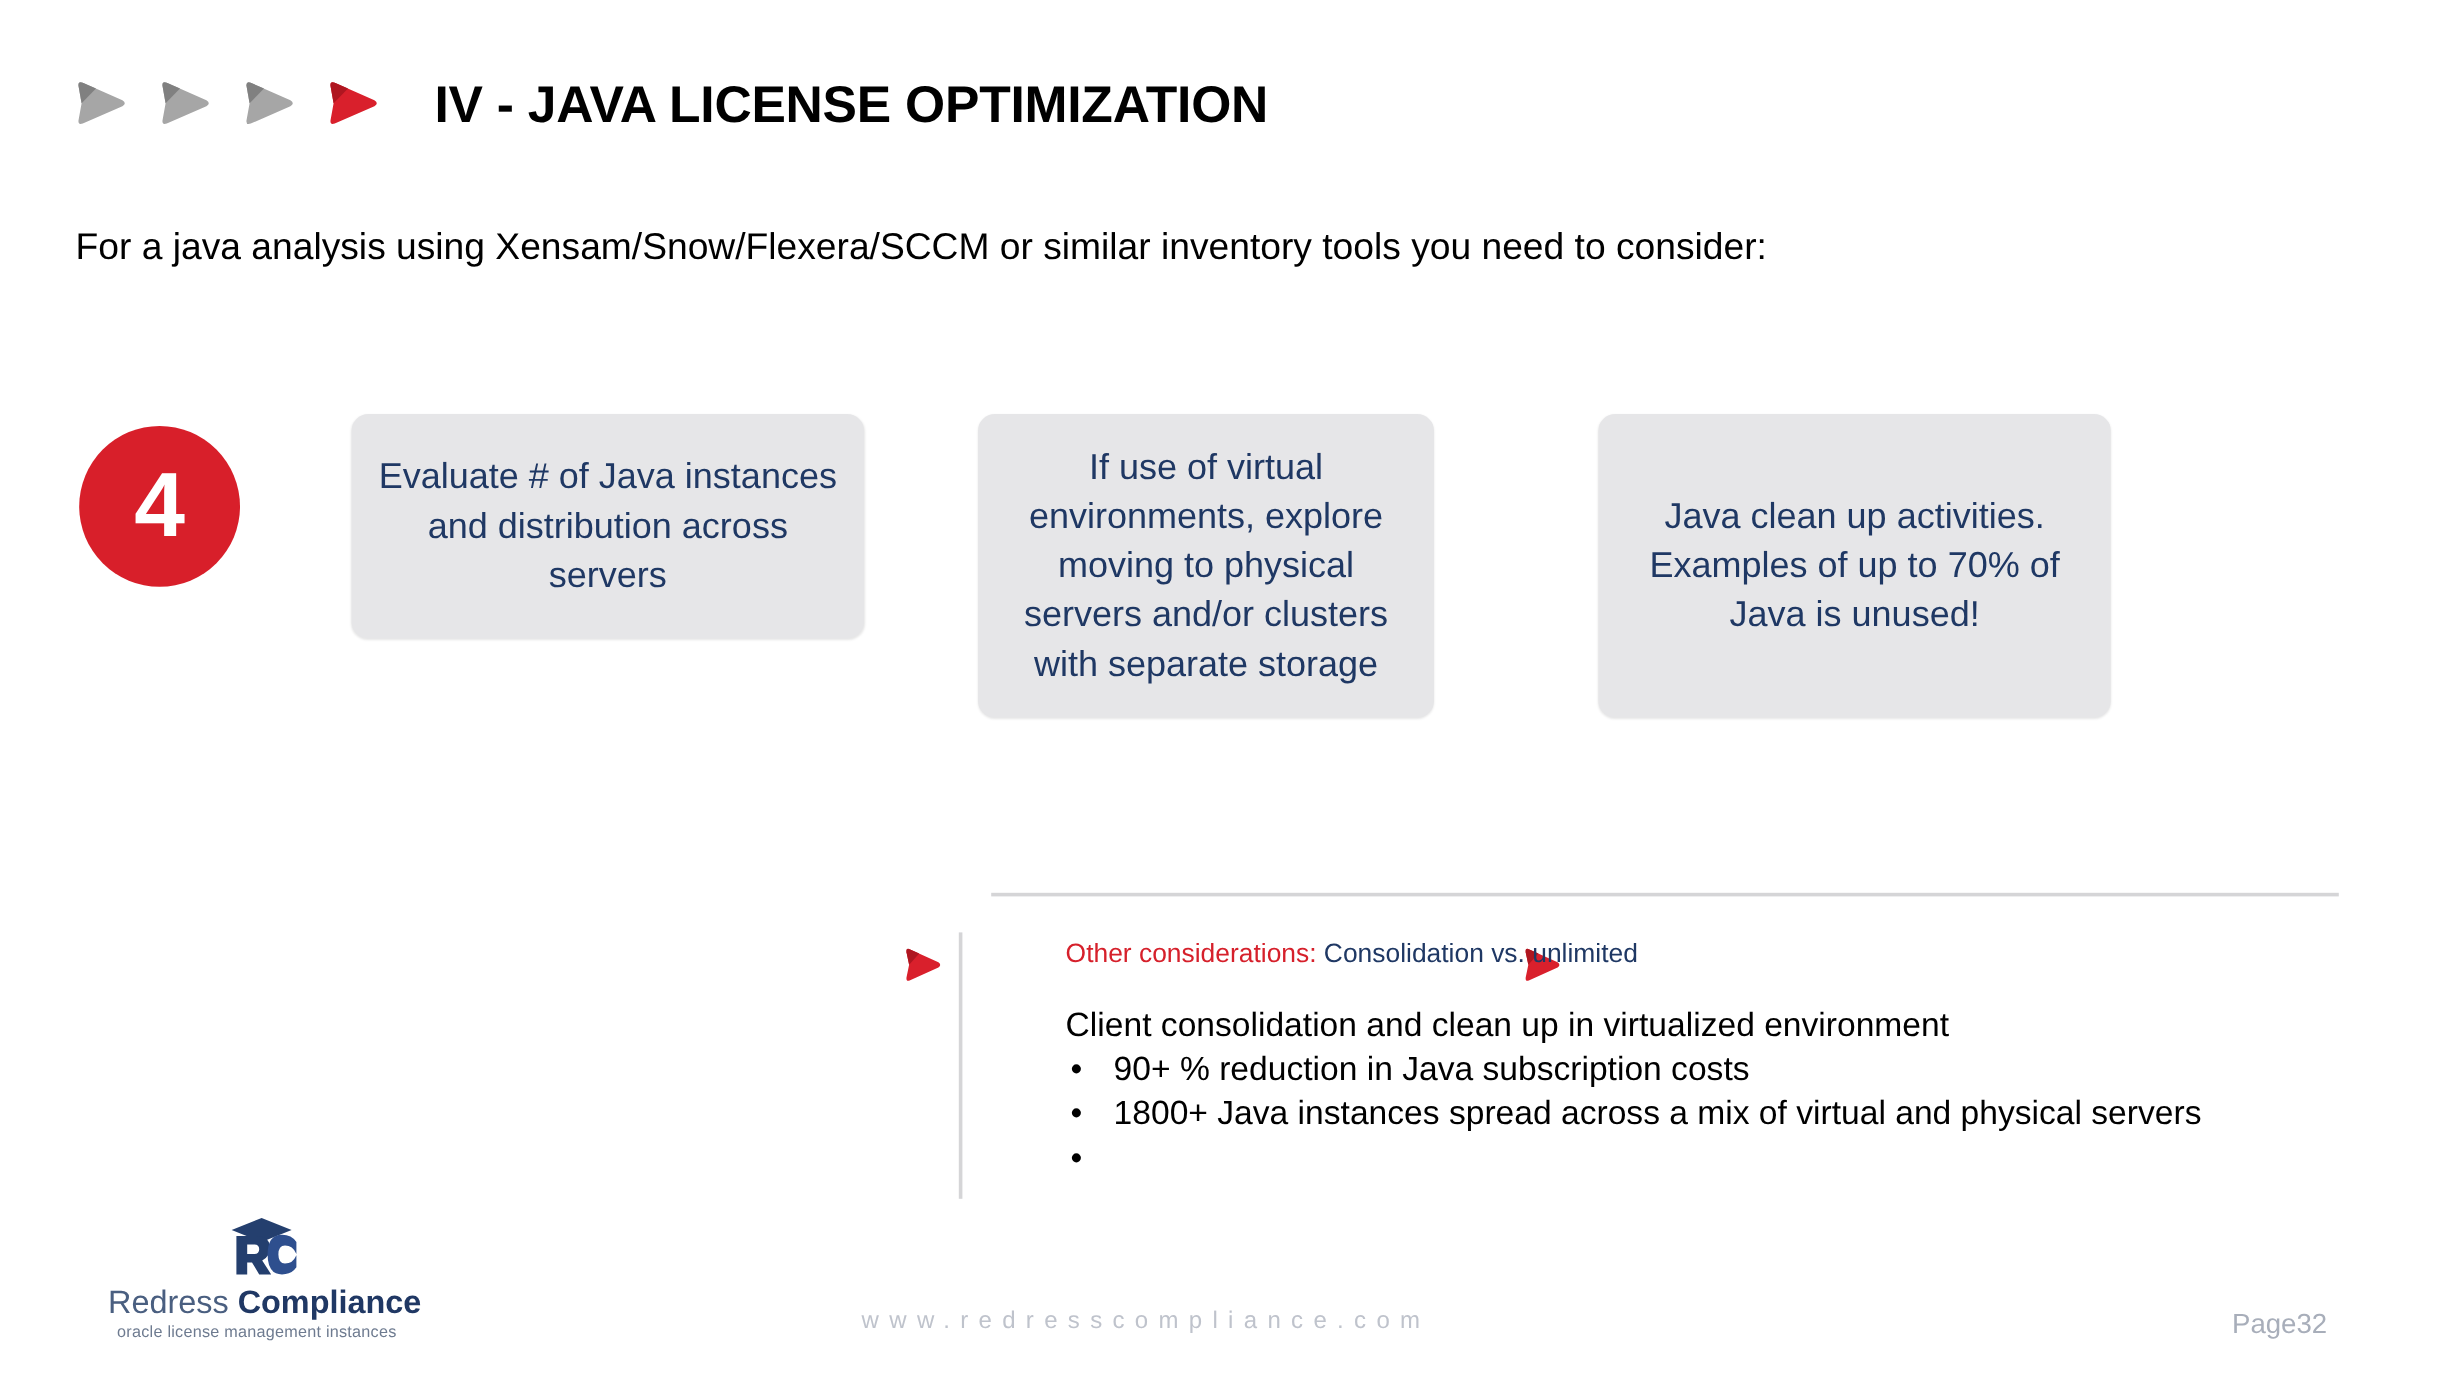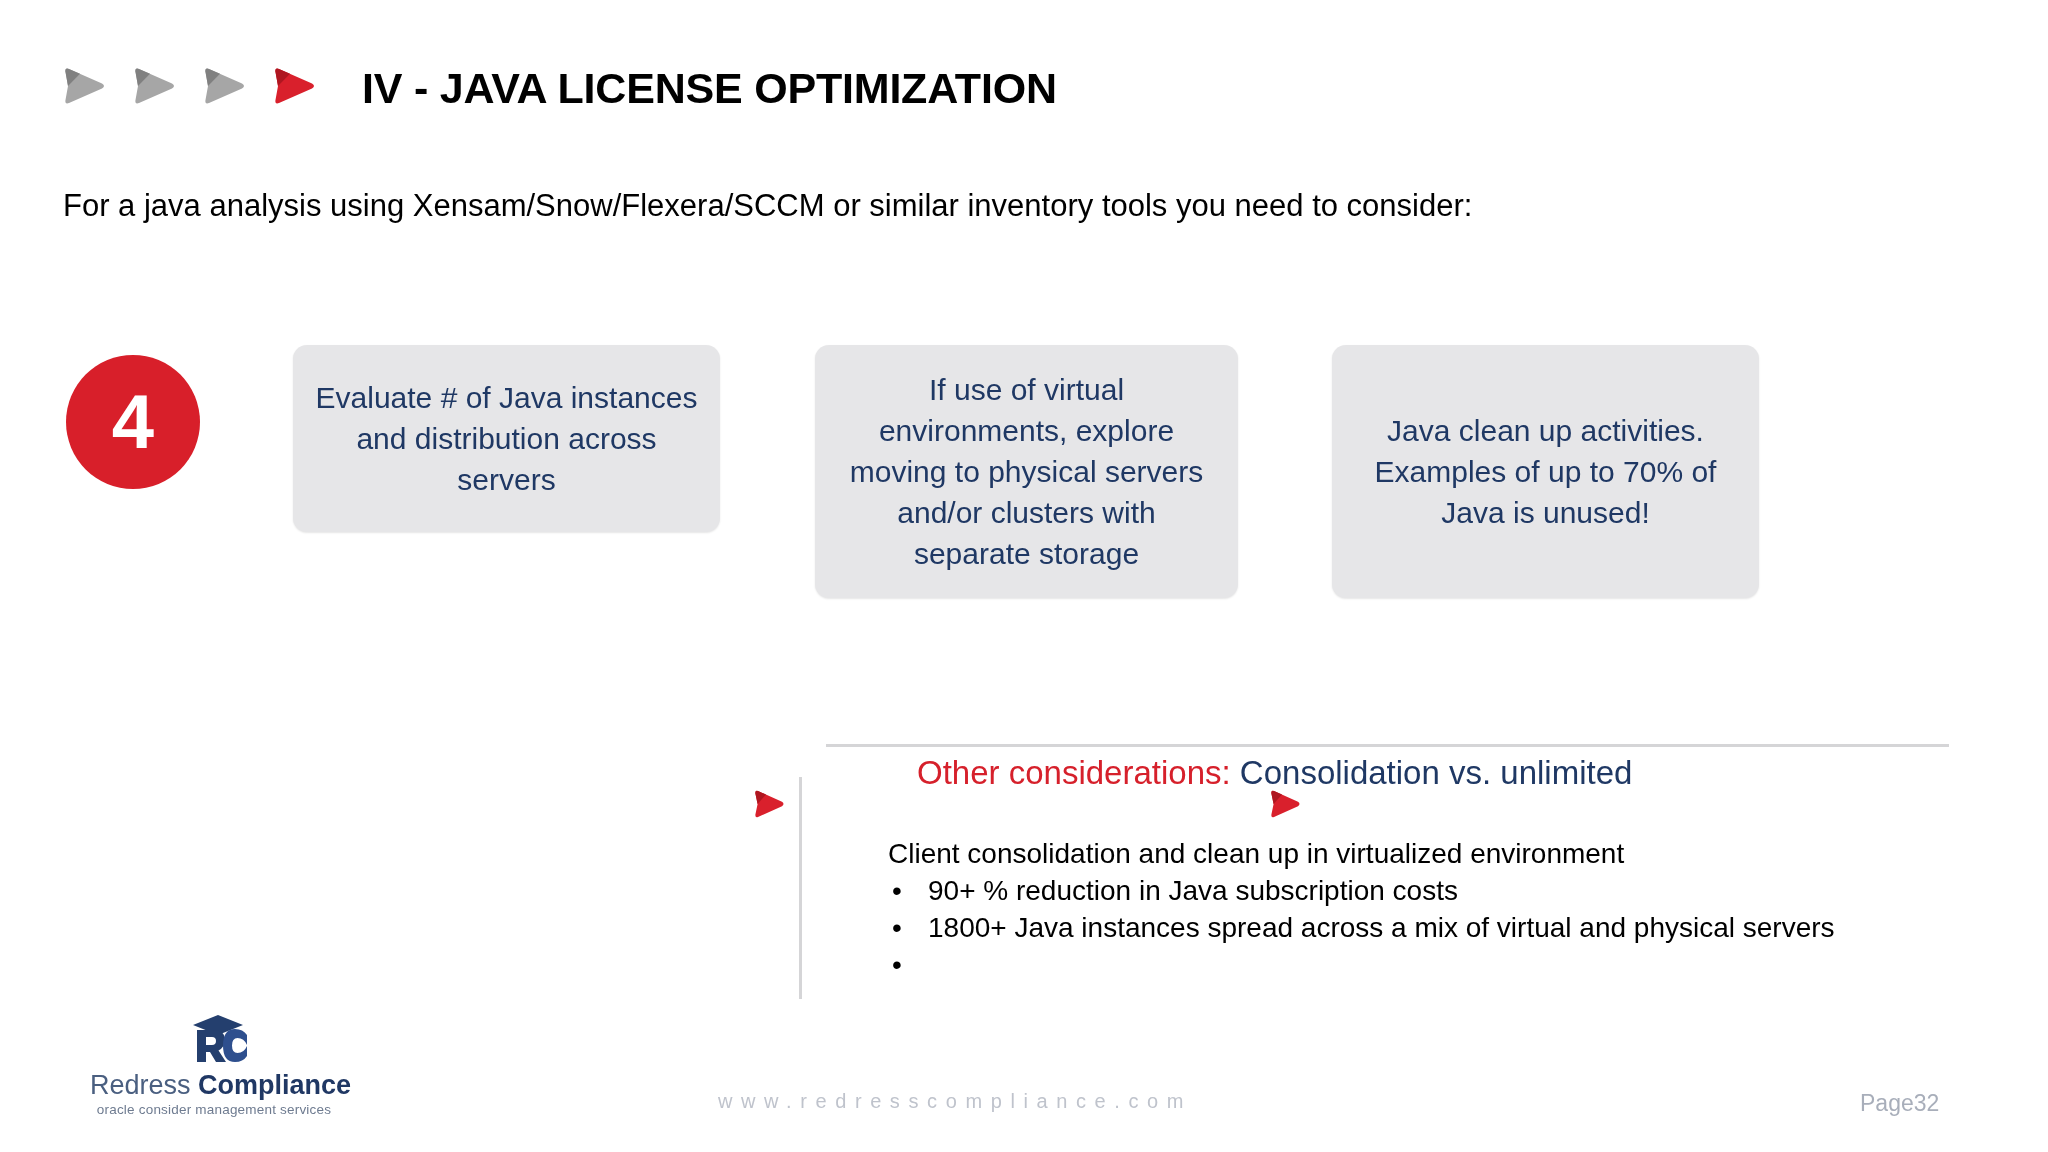--- a/index.html
+++ b/index.html
@@ -95,21 +95,21 @@
     align-items: center;
     justify-content: center;
     text-align: center;
     color: #1F3864;
     font-size: 30px;
     line-height: 41px;
     padding: 10px 20px;
     box-shadow: 0 1px 2px rgba(0,0,0,0.10);
   }
   .flow-box.b1 { left: 293px;  width: 427px;  height: 187px; }
-  .flow-box.b2 { left: 815px;  width: 423px;  height: 253px; }
+  .flow-box.b2 { left: 815px;  width: 380px;  height: 253px; }
   .flow-box.b3 { left: 1332px; width: 427px;  height: 253px; }
 
   .conn-arrow {
     position: absolute;
     top: 452px;
     width: 34px;
     height: 34px;
   }
   .conn-arrow.c1 { left: 752px; }
   .conn-arrow.c2 { left: 1268px; }
@@ -127,25 +127,24 @@
     position: absolute;
     left: 799px;
     top: 777px;
     width: 3px;
     height: 222px;
     background: #D5D5D7;
   }
   .consid-heading {
     position: absolute;
     left: 888px;
-    top: 751px;
-    font-size: 33px;
+    top: 773px;
+    font-size: 22px;
     white-space: nowrap;
     line-height: 44px;
-    margin-left: 29px;
   }
   .consid-heading .lead { color: #D6202B; }
   .consid-heading .rest { color: #1F3864; }
 
   .consid-intro {
     position: absolute;
     left: 888px;
     top: 835px;
     font-size: 28px;
     color: #000000;
@@ -326,19 +325,19 @@
 <div class="logo-block">
   <svg class="logo-mark" viewBox="0 0 66 52">
     <path d="M33 1 L58 11 L33 21 L8 11 Z" fill="#243F6E"></path>
     <path d="M12 16 L12 48 L21 48 L21 38 L25 38 L31 48 L41 48 L33.5 36.5 Q40 33 40 26 Q40 16 28 16 Z M21 23 L27 23 Q31 23 31 27 Q31 31 27 31 L21 31 Z" fill="#243F6E"></path>
     <path d="M62 21 Q58 15 50 15 Q38 15 38 31.5 Q38 48 50 48 Q58 48 62 42 L62 32 Q59 39 52.5 39 Q47 39 47 31.5 Q47 24 52.5 24 Q59 24 62 31 Z" fill="#2E4F8E"></path>
   </svg>
   <div class="logo-words">
     <span class="w-light">Redress</span>
     <span class="w-bold">Compliance</span>
   </div>
-  <div class="logo-tag">oracle consider management services</div>
+  <div class="logo-tag">oracle license management instances</div>
 </div>
 
 <div class="footer-url">www.redresscompliance.com</div>
 <div class="footer-page">
   <span>Page</span><span class="num">32</span>
 </div>
 
 </body></html>

